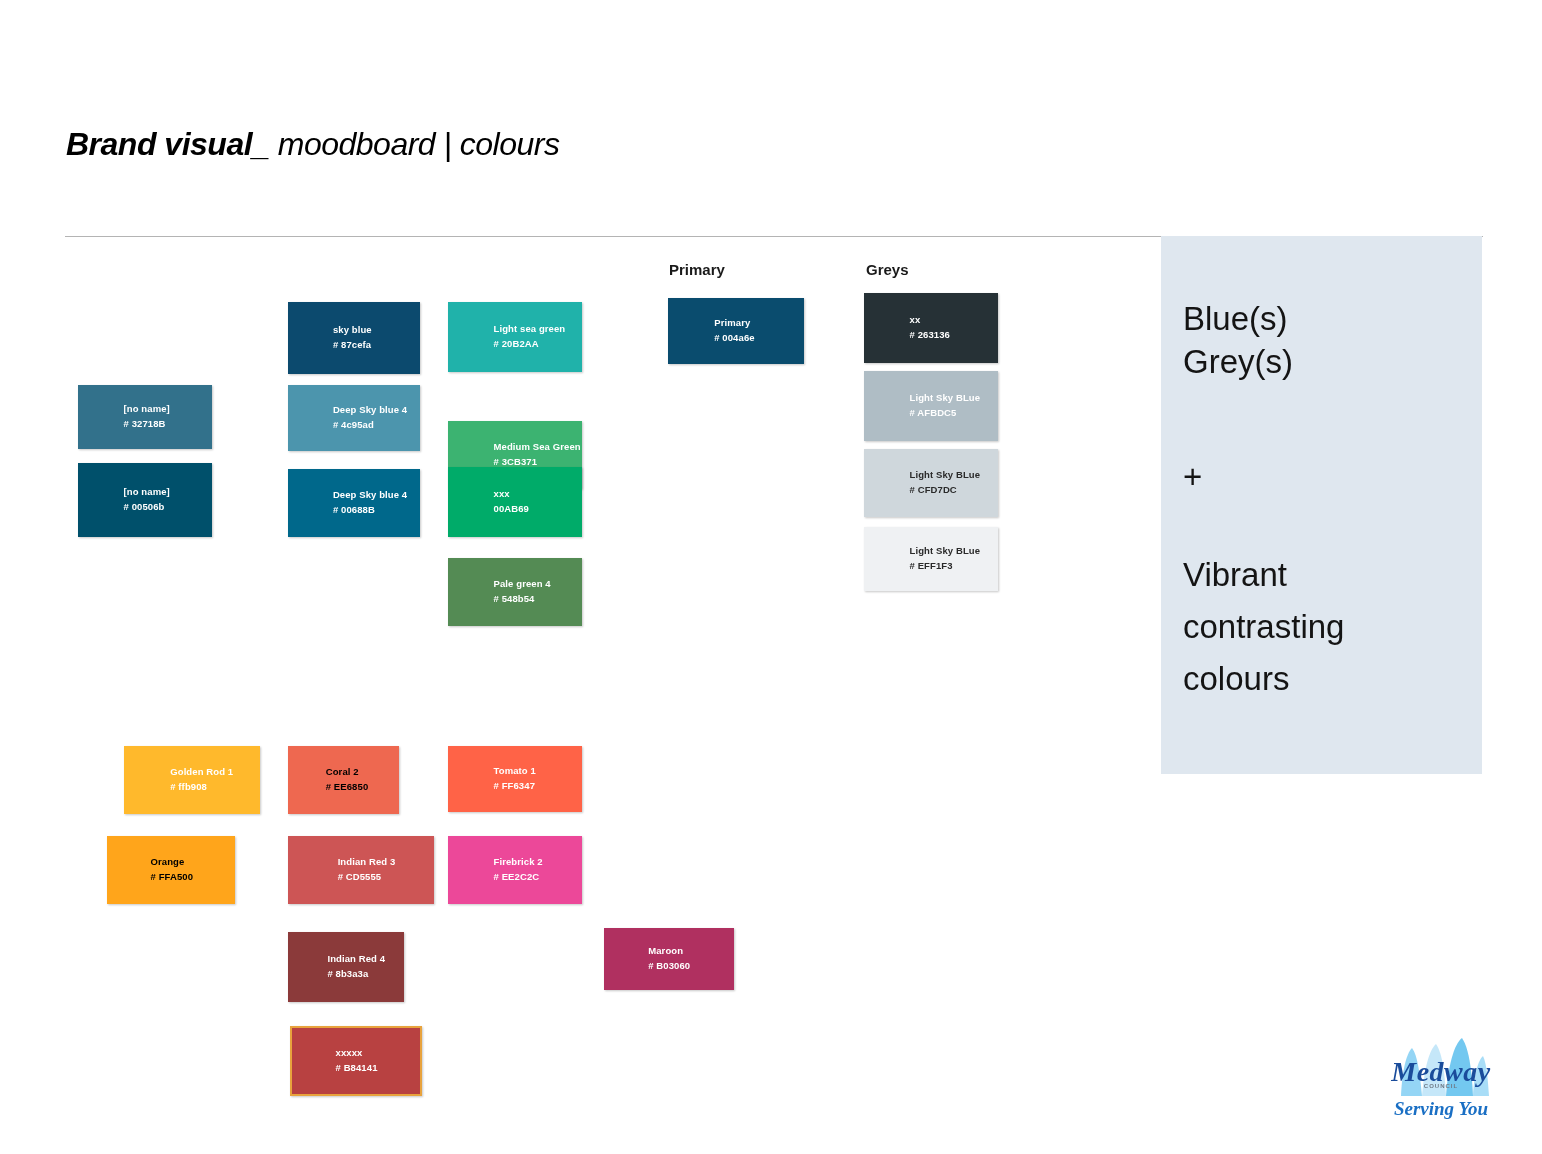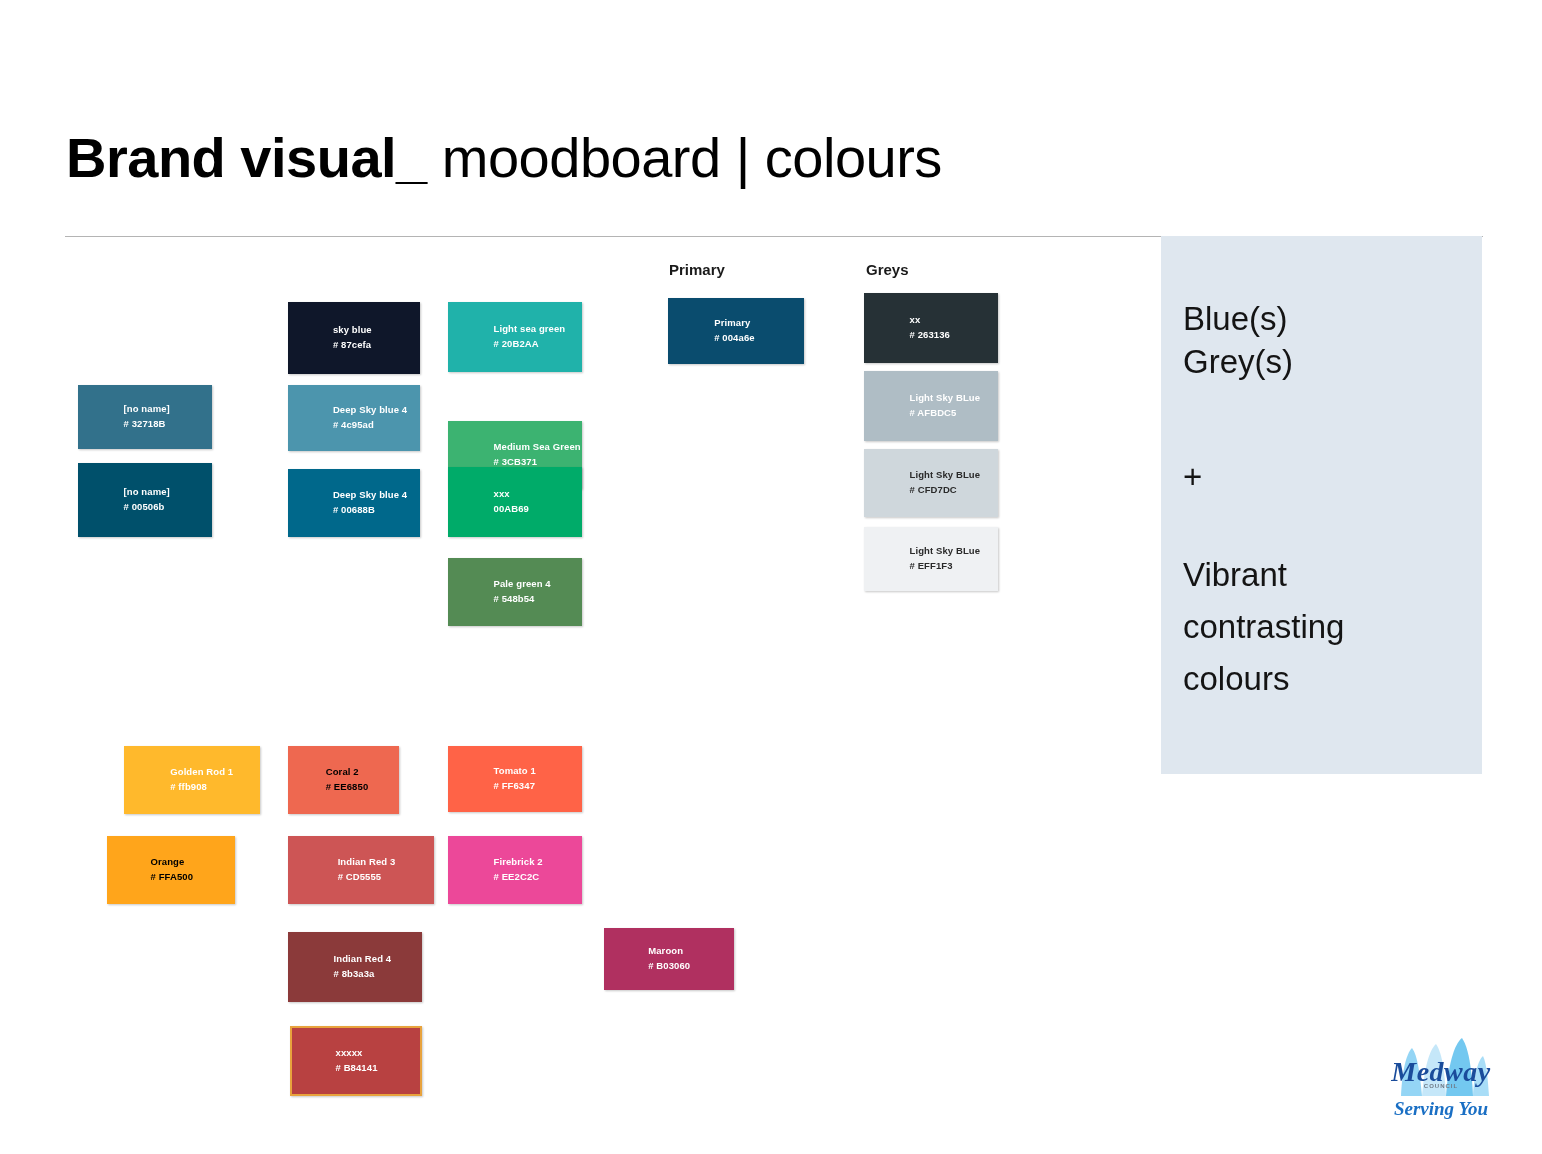--- a/index.html
+++ b/index.html
@@ -11,25 +11,26 @@
     width: 1542px; height: 1154px;
     position: relative;
     font-family: "Liberation Sans", sans-serif;
     overflow: hidden;
   }
 
   
   #slide-title {
     position: absolute;
     left: 66px; top: 126px;
-    font-size: 56px;
+    font-size: 32px;
     line-height: 1.15;
     letter-spacing: -0.5px;
     color: #000000;
     white-space: nowrap;
+    font-style: italic;
   }
   #slide-title .bold { font-weight: bold; }
   #slide-title .light { font-weight: 400; }
 
   #title-rule {
     position: absolute;
     left: 65px; top: 236px;
     width: 1418px; height: 1px;
     background: #b4b4b4;
   }
@@ -140,21 +141,21 @@
 
 <div id="swatch-layer">
     <div class="swatch shadow" style="left: 78px; top: 385px; width: 134px; height: 64px; background: rgb(50, 113, 139); color: rgb(255, 255, 255);">
       <div class="sw-name">[no name]</div>
       <div class="sw-hex"># 32718B</div>
     </div>
     <div class="swatch shadow" style="left: 78px; top: 463px; width: 134px; height: 74px; background: rgb(0, 80, 107); color: rgb(255, 255, 255);">
       <div class="sw-name">[no name]</div>
       <div class="sw-hex"># 00506b</div>
     </div>
-    <div class="swatch shadow" style="left: 288px; top: 302px; width: 132px; height: 72px; background: #0f172a; color: rgb(255, 255, 255);">
+    <div class="swatch shadow" style="left: 288px; top: 302px; width: 132px; height: 72px; background: #0c4a6e; color: rgb(255, 255, 255);">
       <div class="sw-name">sky blue</div>
       <div class="sw-hex"># 87cefa</div>
     </div>
     <div class="swatch shadow" style="left: 288px; top: 385px; width: 132px; height: 66px; background: rgb(76, 149, 173); color: rgb(255, 255, 255);">
       <div class="sw-name">Deep Sky blue 4</div>
       <div class="sw-hex"># 4c95ad</div>
     </div>
     <div class="swatch shadow" style="left: 288px; top: 469px; width: 132px; height: 68px; background: rgb(0, 104, 139); color: rgb(255, 255, 255);">
       <div class="sw-name">Deep Sky blue 4</div>
       <div class="sw-hex"># 00688B</div>
@@ -204,21 +205,21 @@
       <div class="sw-hex"># FFA500</div>
     </div>
     <div class="swatch shadow" style="left: 288px; top: 746px; width: 111px; height: 68px; background: rgb(238, 104, 80); color: #000000;">
       <div class="sw-name">Coral 2</div>
       <div class="sw-hex"># EE6850</div>
     </div>
     <div class="swatch shadow" style="left: 288px; top: 836px; width: 146px; height: 68px; background: rgb(205, 85, 85); color: rgb(255, 255, 255);">
       <div class="sw-name">Indian Red 3</div>
       <div class="sw-hex"># CD5555</div>
     </div>
-    <div class="swatch shadow" style="left: 288px; top: 932px; width: 134px; height: 70px; background: rgb(139, 58, 58); color: rgb(255, 255, 255);">
+    <div class="swatch shadow" style="left: 288px; top: 932px; width: 116px; height: 70px; background: rgb(139, 58, 58); color: rgb(255, 255, 255);">
       <div class="sw-name">Indian Red 4</div>
       <div class="sw-hex"># 8b3a3a</div>
     </div>
     <div class="swatch shadow" style="left: 290px; top: 1026px; width: 132px; height: 70px; background: rgb(184, 65, 65); color: rgb(255, 255, 255); border: 2px solid rgb(232, 163, 61);">
       <div class="sw-name">xxxxx</div>
       <div class="sw-hex"># B84141</div>
     </div>
     <div class="swatch shadow" style="left: 448px; top: 746px; width: 134px; height: 66px; background: rgb(255, 99, 71); color: rgb(255, 255, 255);">
       <div class="sw-name">Tomato 1</div>
       <div class="sw-hex"># FF6347</div>

